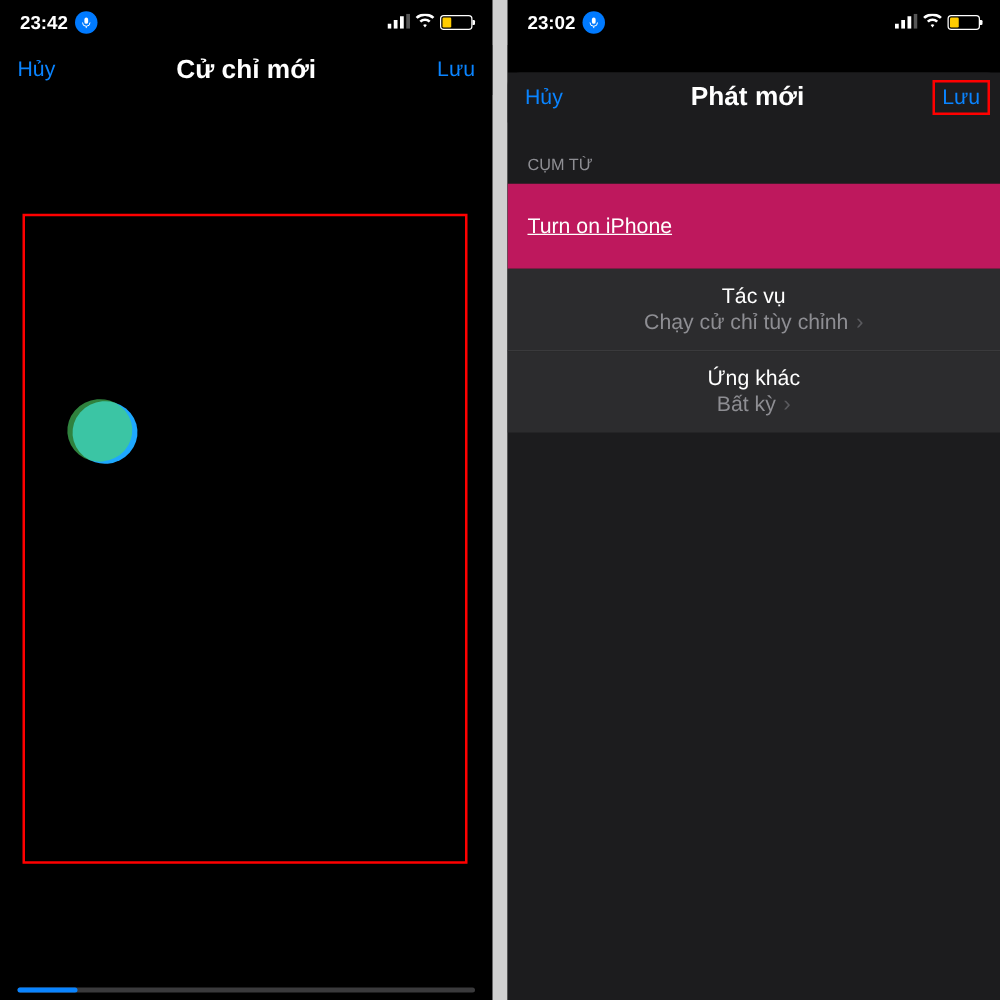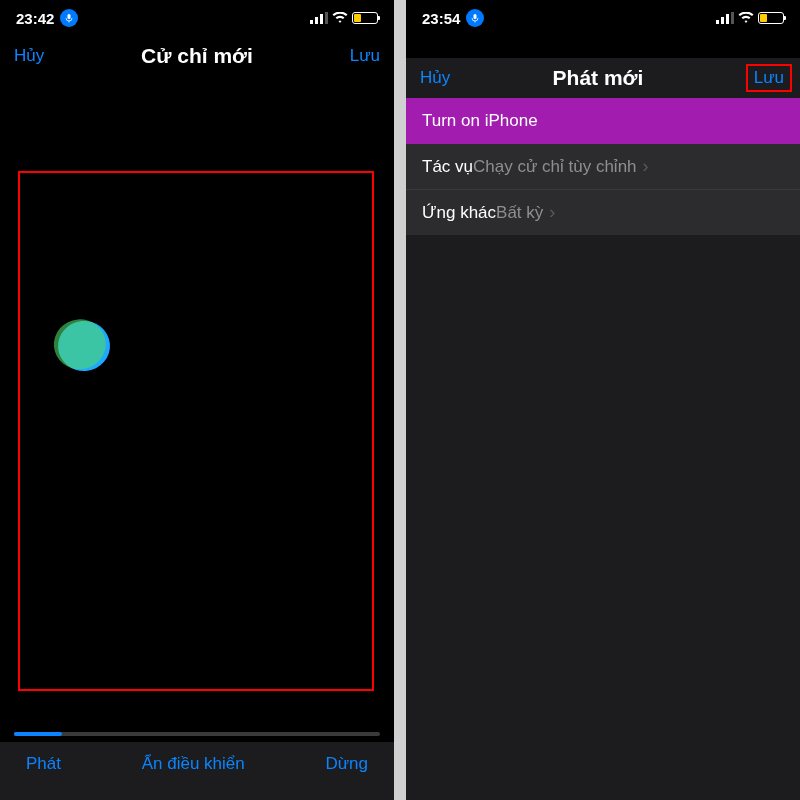--- a/index.html
+++ b/index.html
@@ -146,40 +146,42 @@
       padding: 2px 6px;
       margin-right: -6px;
     }
     .section-header {
       color: #8e8e93;
       font-size: 13px;
       text-transform: uppercase;
       padding: 26px 16px 8px 16px;
     }
     .input-row {
-      background: #a21caf;
-      padding: 13px 16px;
+      background: #be185d;
+      padding: 24px 16px;
       color: #fff;
       font-size: 17px;
+      text-decoration: underline;
     }
     .section-footer {
       color: #8e8e93;
       font-size: 13px;
       padding: 8px 16px 22px 16px;
       line-height: 1.4;
     }
     .list-row {
       background: #2c2c2e;
       padding: 12px 16px;
       display: flex;
       justify-content: flex-start;
       align-items: center;
       color: #fff;
       font-size: 17px;
       border-bottom: 0.5px solid #3a3a3c;
+      flex-direction: column;
     }
     .list-row:last-of-type { border-bottom: none; }
     .row-value {
       color: #8e8e93;
       display: flex;
       align-items: center;
       gap: 6px;
     }
     .chevron { color: #5a5a5e; font-size: 18px; }
   </style>
@@ -217,31 +219,26 @@
     <span class="nav-title">Cử chỉ mới</span>
     <span class="nav-btn">Lưu</span>
   </div>
   <div class="gesture-area">
     <div class="red-box"></div>
     <div class="touch-dot"></div>
   </div>
   <div class="progress-track">
     <div class="progress-fill"></div>
   </div>
-  <div class="toolbar">
-    <span>Phát</span>
-    <span class="center">Ẩn điều khiển</span>
-    <span>Dừng</span>
-  </div>
 </div>
 
 <div class="phone">
   <div class="status-bar">
     <div class="status-left">
-      <span>23:54</span>
+      <span>23:02</span>
       <span class="mic-icon">
         <svg viewBox="0 0 10 10">
             <rect x="3.5" y="1" width="3" height="5" rx="1.5"></rect>
             <path d="M2 5a3 3 0 006 0M5 8v1.5" stroke="#fff" stroke-width="0.8" fill="none"></path>
           </svg>
       </span>
     </div>
     <div class="status-right">
       <span class="signal"><svg viewBox="0 0 18 12">
             <rect x="0" y="8" width="3" height="4" fill="#fff"></rect>
@@ -257,20 +254,21 @@
         </span>
     </div>
   </div>
   <div class="sheet-gap"></div>
   <div class="sheet">
     <div class="nav-bar inset">
       <span class="nav-btn">Hủy</span>
       <span class="nav-title">Phát mới</span>
       <span class="nav-btn save-highlight">Lưu</span>
     </div>
+    <div class="section-header">CỤM TỪ</div>
     <div class="input-row">Turn on iPhone</div>
     <div class="list-row">
       <span>Tác vụ</span>
       <span class="row-value">
         <span>Chạy cử chỉ tùy chỉnh</span>
         <span class="chevron">›</span>
       </span>
     </div>
     <div class="list-row">
       <span>Ứng khác</span>

